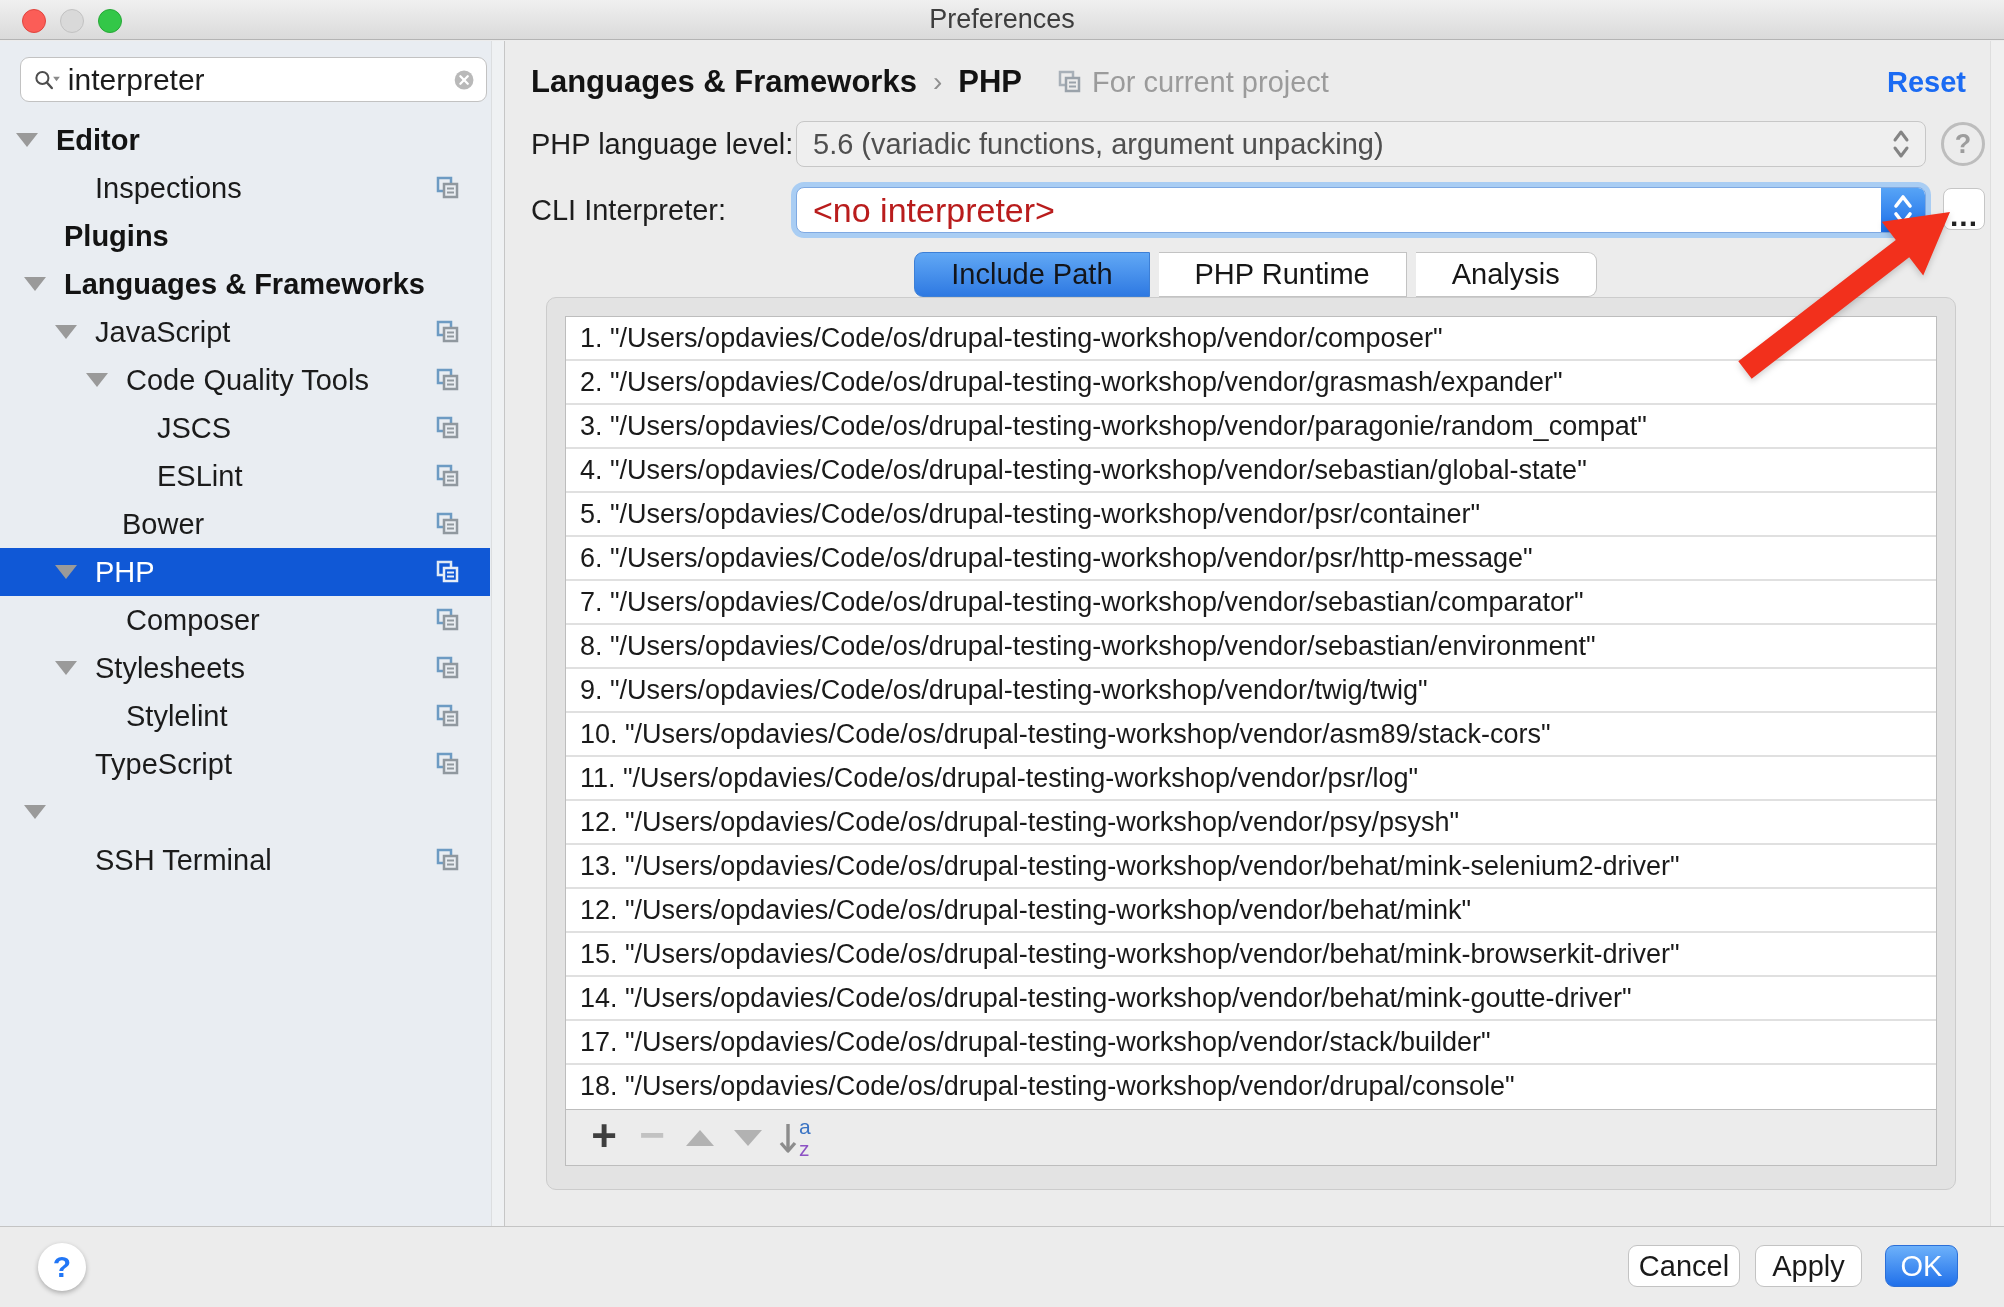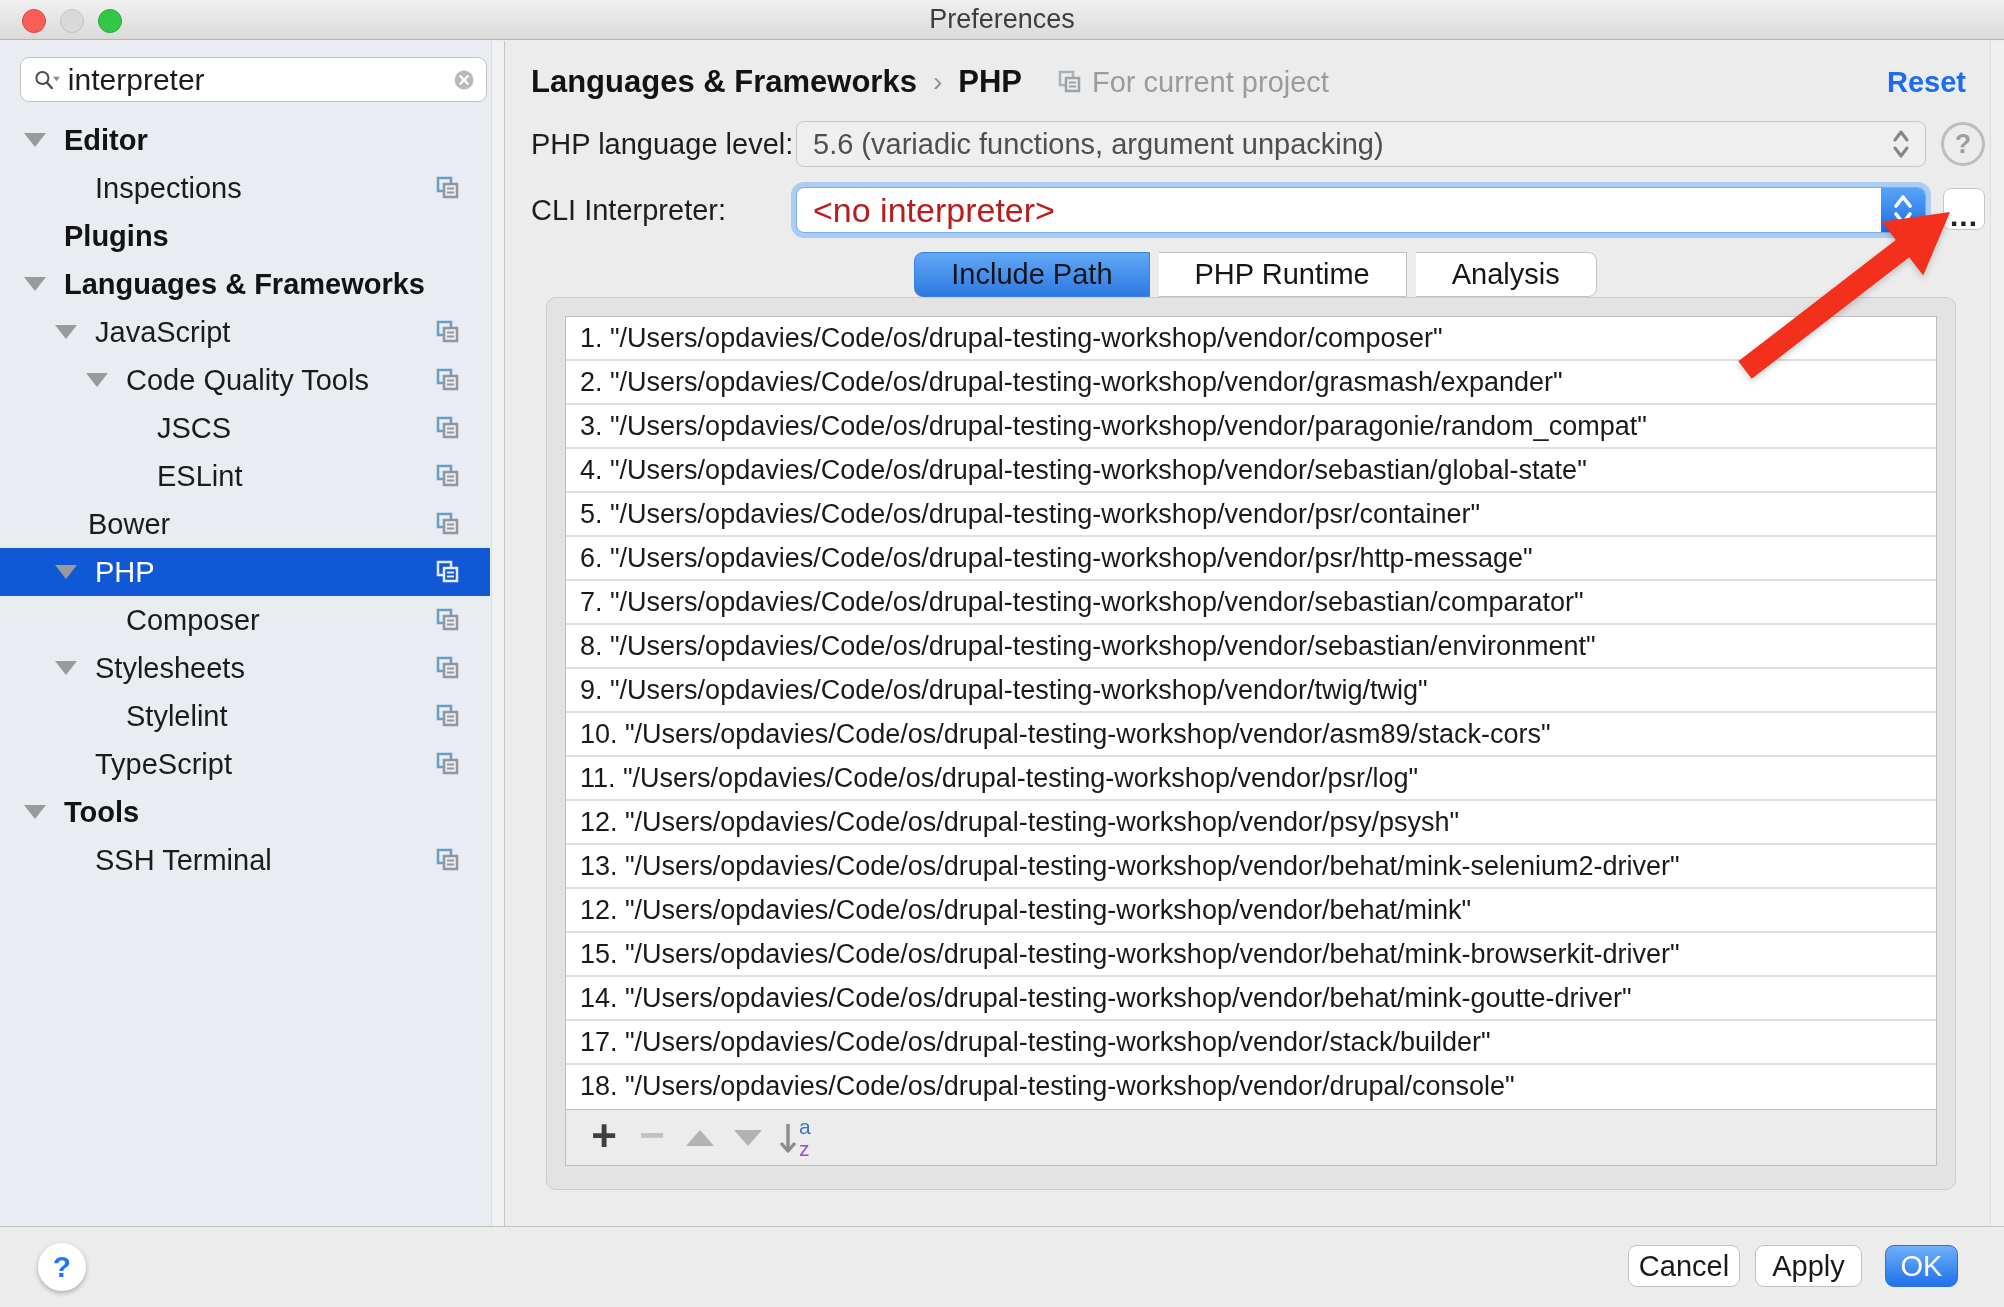--- a/index.html
+++ b/index.html
@@ -135,54 +135,54 @@
         <path d="M30 12 l10 0 l-5 7 z" fill="#8a8a8a"></path>
       </svg>
       <input class="q" value="interpreter" style="">
       <svg width="30" height="30" viewBox="0 0 30 30">
         <circle cx="15" cy="15" r="14" fill="#b9b9b9"></circle>
         <line x1="9.5" y1="9.5" x2="20.5" y2="20.5" stroke="#fff" stroke-width="3.4" stroke-linecap="round"></line>
         <line x1="20.5" y1="9.5" x2="9.5" y2="20.5" stroke="#fff" stroke-width="3.4" stroke-linecap="round"></line>
       </svg>
     </div>
     <div class="tree" id="tree">
+        <div class="tree-row bold" style="padding-left: 16px;">
+    <span class="tri">
+            <i></i>
+          </span>
+    <span class="lbl">Editor</span>
+
+  </div>
+        <div class="tree-row" style="padding-left: 55px;">
+    <span class="tri" style="visibility: hidden;">
+            <i></i>
+          </span>
+    <span class="lbl">Inspections</span>
+    <span class="badge"><svg width="28" height="28" viewBox="0 0 28 28">
+              <rect x="4" y="4" width="13" height="13" fill="none" stroke="#6d9bc3" stroke-width="2.5"></rect>
+              <rect x="10" y="10" width="13" height="13" fill="#e9edf2" stroke="#90989f" stroke-width="2.5"></rect>
+              <line x1="13" y1="14.5" x2="20" y2="14.5" stroke="#90989f" stroke-width="2"></line>
+              <line x1="13" y1="18.5" x2="20" y2="18.5" stroke="#90989f" stroke-width="2"></line>
+            </svg></span>
+  </div>
         <div class="tree-row bold" style="padding-left: 24px;">
-    <span class="tri">
-            <i></i>
-          </span>
-    <span class="lbl">Editor</span>
+    <span class="tri" style="visibility: hidden;">
+            <i></i>
+          </span>
+    <span class="lbl">Plugins</span>
+
+  </div>
+        <div class="tree-row bold" style="padding-left: 24px;">
+    <span class="tri">
+            <i></i>
+          </span>
+    <span class="lbl">Languages &amp; Frameworks</span>
 
   </div>
         <div class="tree-row" style="padding-left: 55px;">
-    <span class="tri" style="visibility: hidden;">
-            <i></i>
-          </span>
-    <span class="lbl">Inspections</span>
-    <span class="badge"><svg width="28" height="28" viewBox="0 0 28 28">
-              <rect x="4" y="4" width="13" height="13" fill="none" stroke="#6d9bc3" stroke-width="2.5"></rect>
-              <rect x="10" y="10" width="13" height="13" fill="#e9edf2" stroke="#90989f" stroke-width="2.5"></rect>
-              <line x1="13" y1="14.5" x2="20" y2="14.5" stroke="#90989f" stroke-width="2"></line>
-              <line x1="13" y1="18.5" x2="20" y2="18.5" stroke="#90989f" stroke-width="2"></line>
-            </svg></span>
-  </div>
-        <div class="tree-row bold" style="padding-left: 24px;">
-    <span class="tri" style="visibility: hidden;">
-            <i></i>
-          </span>
-    <span class="lbl">Plugins</span>
-
-  </div>
-        <div class="tree-row bold" style="padding-left: 24px;">
-    <span class="tri">
-            <i></i>
-          </span>
-    <span class="lbl">Languages &amp; Frameworks</span>
-
-  </div>
-        <div class="tree-row" style="padding-left: 55px;">
     <span class="tri">
             <i></i>
           </span>
     <span class="lbl">JavaScript</span>
     <span class="badge"><svg width="28" height="28" viewBox="0 0 28 28">
               <rect x="4" y="4" width="13" height="13" fill="none" stroke="#6d9bc3" stroke-width="2.5"></rect>
               <rect x="10" y="10" width="13" height="13" fill="#e9edf2" stroke="#90989f" stroke-width="2.5"></rect>
               <line x1="13" y1="14.5" x2="20" y2="14.5" stroke="#90989f" stroke-width="2"></line>
               <line x1="13" y1="18.5" x2="20" y2="18.5" stroke="#90989f" stroke-width="2"></line>
             </svg></span>
@@ -216,21 +216,21 @@
             <i></i>
           </span>
     <span class="lbl">ESLint</span>
     <span class="badge"><svg width="28" height="28" viewBox="0 0 28 28">
               <rect x="4" y="4" width="13" height="13" fill="none" stroke="#6d9bc3" stroke-width="2.5"></rect>
               <rect x="10" y="10" width="13" height="13" fill="#e9edf2" stroke="#90989f" stroke-width="2.5"></rect>
               <line x1="13" y1="14.5" x2="20" y2="14.5" stroke="#90989f" stroke-width="2"></line>
               <line x1="13" y1="18.5" x2="20" y2="18.5" stroke="#90989f" stroke-width="2"></line>
             </svg></span>
   </div>
-        <div class="tree-row" style="padding-left: 48px; justify-content: flex-end;">
+        <div class="tree-row" style="padding-left: 82px; justify-content: flex-end;">
     <span class="tri" style="visibility: hidden;">
             <i></i>
           </span>
     <span class="lbl">Bower</span>
     <span class="badge"><svg width="28" height="28" viewBox="0 0 28 28">
               <rect x="4" y="4" width="13" height="13" fill="none" stroke="#6d9bc3" stroke-width="2.5"></rect>
               <rect x="10" y="10" width="13" height="13" fill="#e9edf2" stroke="#90989f" stroke-width="2.5"></rect>
               <line x1="13" y1="14.5" x2="20" y2="14.5" stroke="#90989f" stroke-width="2"></line>
               <line x1="13" y1="18.5" x2="20" y2="18.5" stroke="#90989f" stroke-width="2"></line>
             </svg></span>
@@ -292,21 +292,20 @@
               <rect x="4" y="4" width="13" height="13" fill="none" stroke="#6d9bc3" stroke-width="2.5"></rect>
               <rect x="10" y="10" width="13" height="13" fill="#e9edf2" stroke="#90989f" stroke-width="2.5"></rect>
               <line x1="13" y1="14.5" x2="20" y2="14.5" stroke="#90989f" stroke-width="2"></line>
               <line x1="13" y1="18.5" x2="20" y2="18.5" stroke="#90989f" stroke-width="2"></line>
             </svg></span>
   </div>
         <div class="tree-row bold" style="padding-left: 24px;">
     <span class="tri">
             <i></i>
           </span>
-    <span class="lbl">Tools</span>
 
   </div>
         <div class="tree-row" style="padding-left: 55px;">
     <span class="tri" style="visibility: hidden;">
             <i></i>
           </span>
     <span class="lbl">SSH Terminal</span>
     <span class="badge"><svg width="28" height="28" viewBox="0 0 28 28">
               <rect x="4" y="4" width="13" height="13" fill="none" stroke="#6d9bc3" stroke-width="2.5"></rect>
               <rect x="10" y="10" width="13" height="13" fill="#e9edf2" stroke="#90989f" stroke-width="2.5"></rect>

